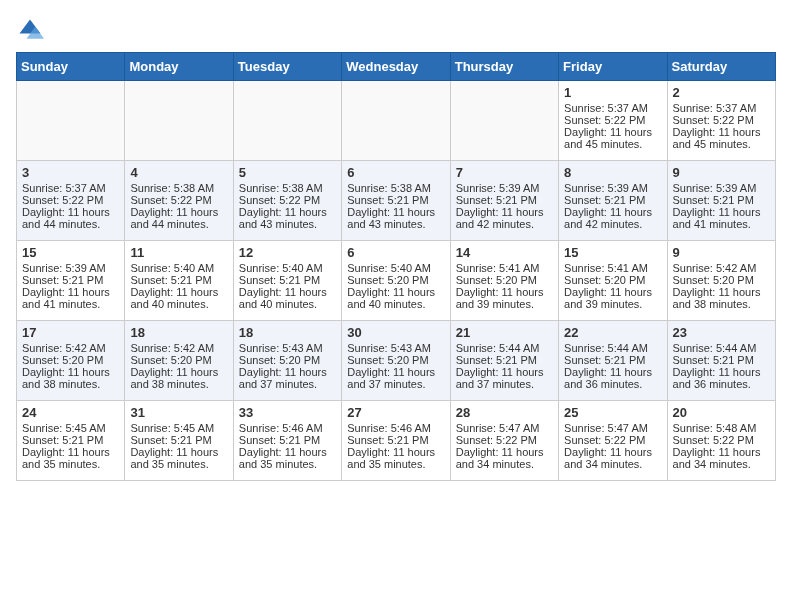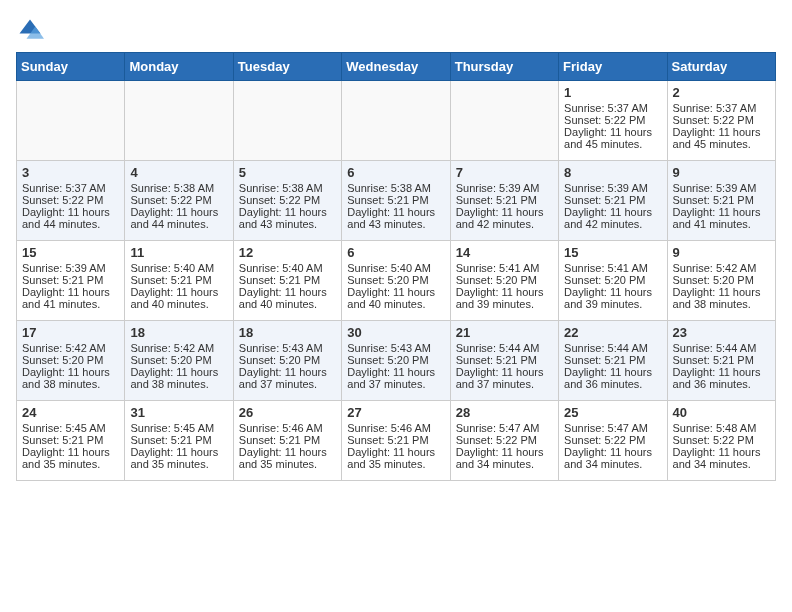--- a/index.html
+++ b/index.html
@@ -283,21 +283,21 @@
           <div>Sunset: 5:21 PM</div>
           <div>Daylight: 11 hours and 35 minutes.</div>
         </td>
         <td>
           <span class="day-num">31</span>
           <div>Sunrise: 5:45 AM</div>
           <div>Sunset: 5:21 PM</div>
           <div>Daylight: 11 hours and 35 minutes.</div>
         </td>
         <td>
-          <span class="day-num">26</span>
+          <span class="day-num">33</span>
           <div>Sunrise: 5:46 AM</div>
           <div>Sunset: 5:21 PM</div>
           <div>Daylight: 11 hours and 35 minutes.</div>
         </td>
         <td>
           <span class="day-num">27</span>
           <div>Sunrise: 5:46 AM</div>
           <div>Sunset: 5:21 PM</div>
           <div>Daylight: 11 hours and 35 minutes.</div>
         </td>
@@ -307,20 +307,20 @@
           <div>Sunset: 5:22 PM</div>
           <div>Daylight: 11 hours and 34 minutes.</div>
         </td>
         <td>
           <span class="day-num">25</span>
           <div>Sunrise: 5:47 AM</div>
           <div>Sunset: 5:22 PM</div>
           <div>Daylight: 11 hours and 34 minutes.</div>
         </td>
         <td>
-          <span class="day-num">40</span>
+          <span class="day-num">20</span>
           <div>Sunrise: 5:48 AM</div>
           <div>Sunset: 5:22 PM</div>
           <div>Daylight: 11 hours and 34 minutes.</div>
         </td>
       </tr>
     </tbody>
 </table>
 
 </body></html>

